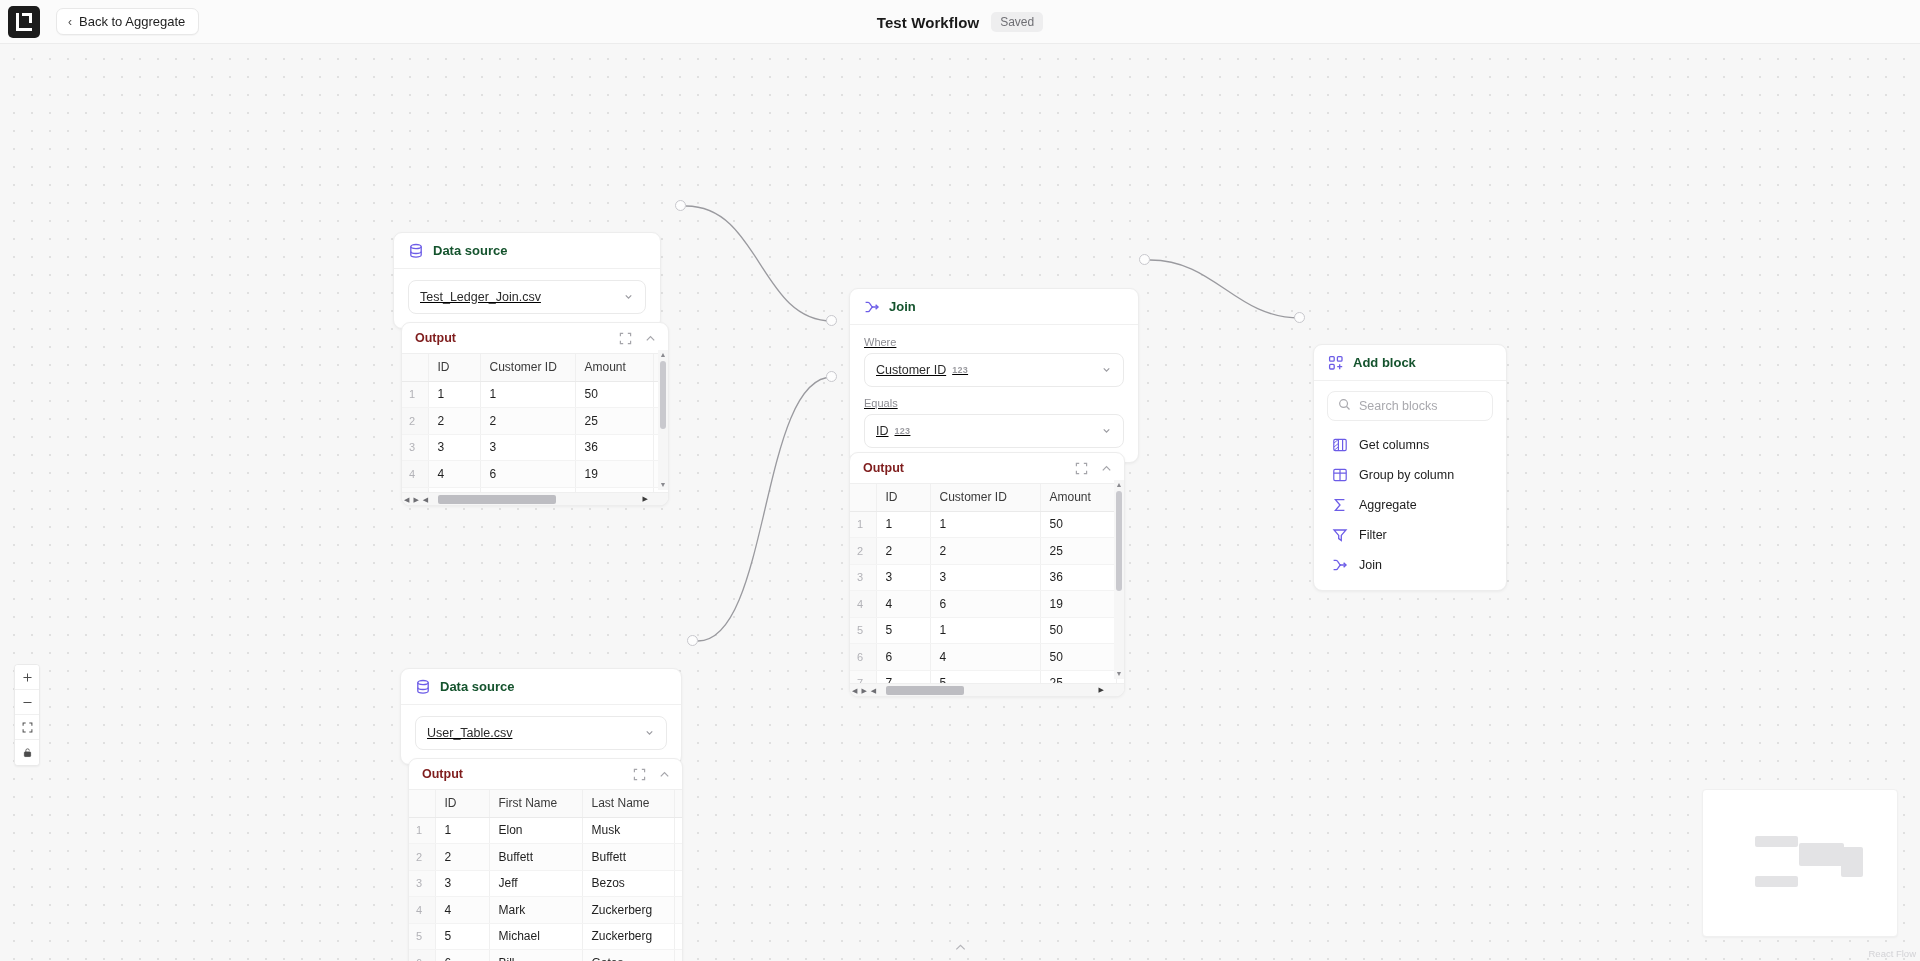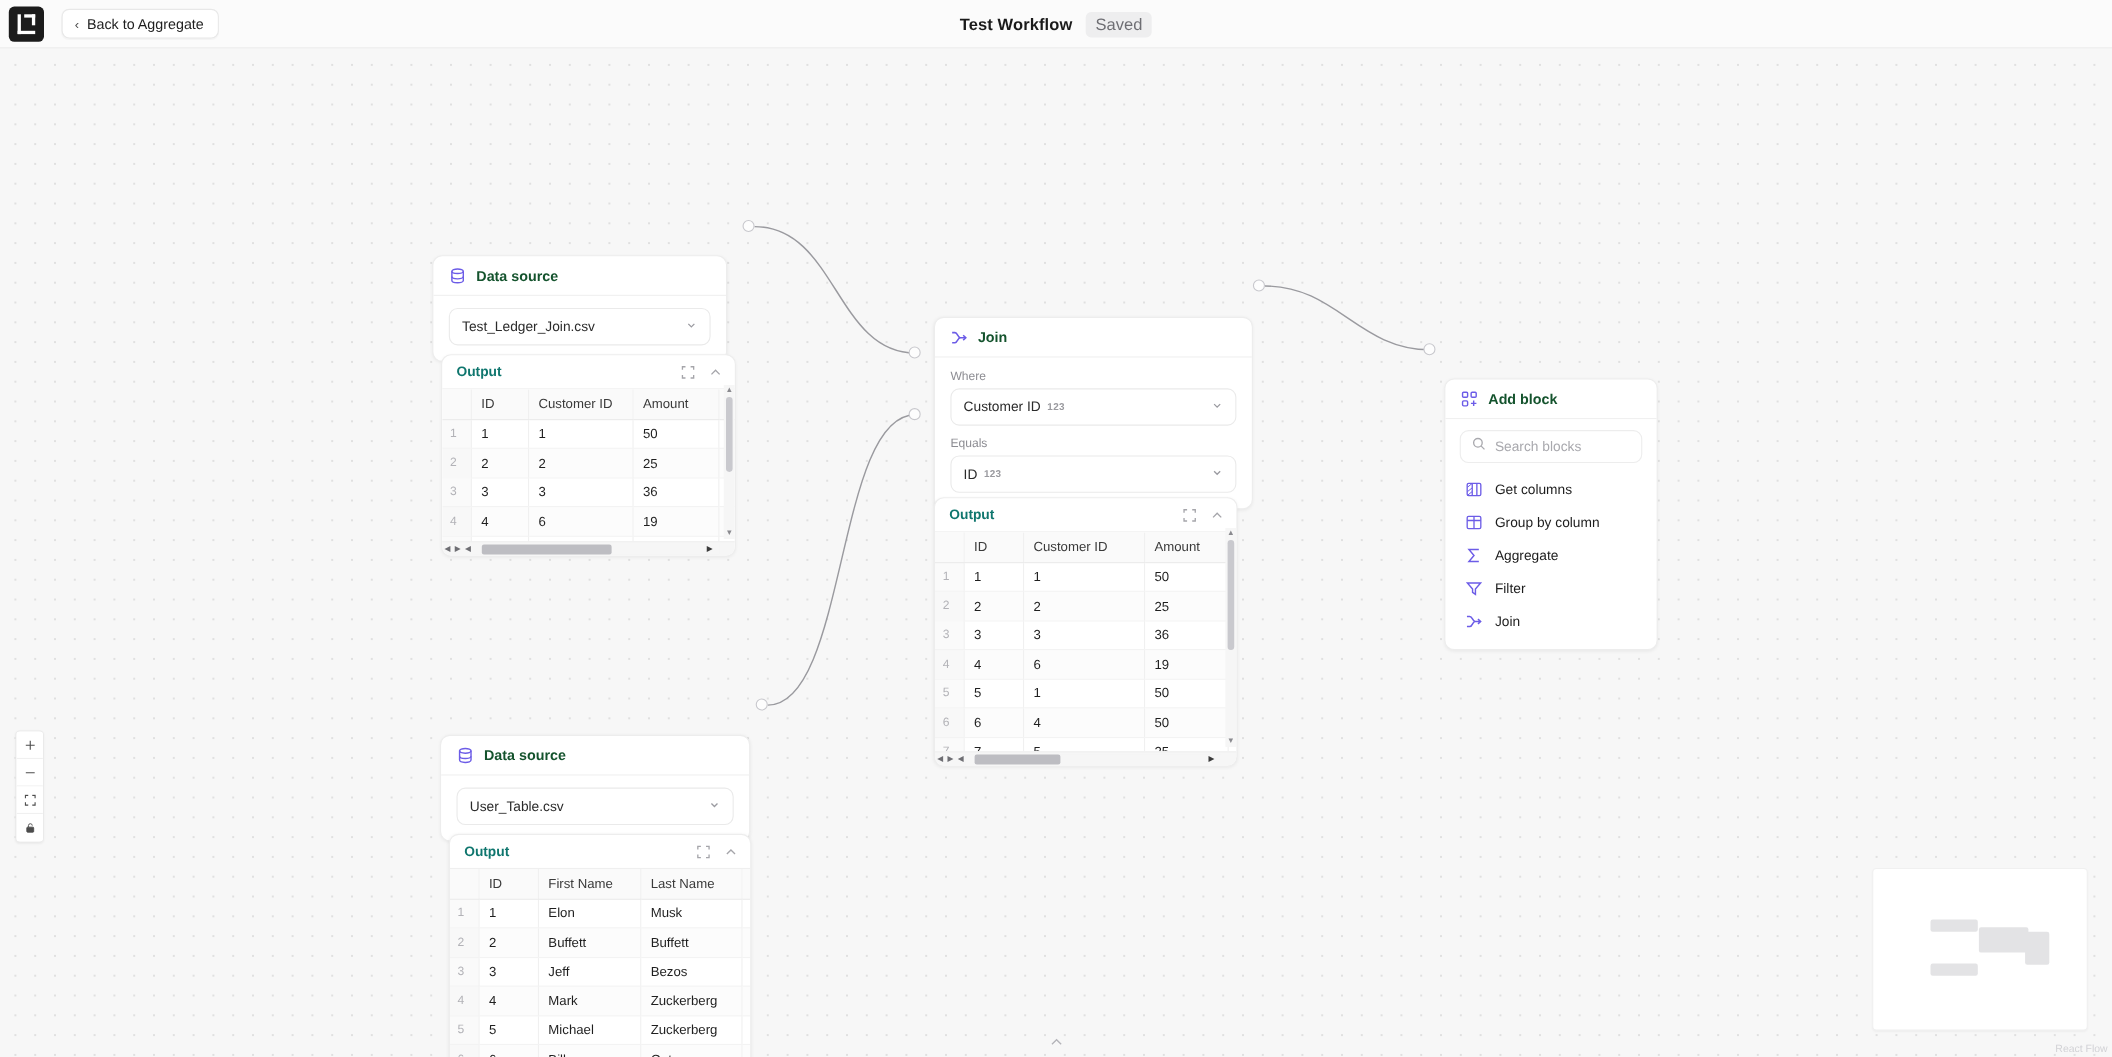--- a/index.html
+++ b/index.html
@@ -33,21 +33,21 @@
     font-size: 13px; color: #1e1e1e; cursor: pointer;
     box-shadow: 0 1px 1px rgba(0,0,0,0.03);
   }
   #back-btn .chev { font-size: 12px; color: #4a4a4a; line-height: 1; }
   #title-wrap {
     position: absolute; left: 0; top: 0; width: 1920px; height: 44px;
     display: flex; align-items: center; justify-content: center; gap: 12px;
   }
   #page-title { font-size: 15px; font-weight: 600; color: #1a1a1a; letter-spacing: .1px; }
   #saved-badge {
-    font-size: 15px; color: #6e6e73; background: #eeeeef;
+    font-size: 12px; color: #6e6e73; background: #eeeeef;
     padding: 3px 9px; border-radius: 5px;
   }
 
   
   #canvas {
     position: absolute; top: 44px; left: 0; width: 1920px; height: 917px;
     background-color: #f7f7f7;
     background-image: radial-gradient(circle, #e0e0e0 1px, transparent 1px);
     background-size: 18px 18px;
     background-position: 5px 6px;
@@ -60,42 +60,42 @@
   .card {
     background: #fff; border: 1px solid #ededed; border-radius: 9px;
     box-shadow: 0 1px 3px rgba(0,0,0,0.05);
   }
   .node-head {
     display: flex; align-items: center; gap: 9px;
     height: 36px; padding: 0 14px;
     font-size: 13px; font-weight: 600; color: #14532d;
     border-bottom: 1px solid #f0f0f0;
   }
-  .node-body { padding: 11px 14px 14px 14px; }
+  .node-body { padding: 11px 14px 14px 14px; text-decoration: underline; }
   .ico { display: inline-flex; width: 16px; height: 16px; color: #6c5ce7; flex: 0 0 16px; }
   .ico svg { width: 16px; height: 16px; display: block; }
 
   .select {
     display: flex; align-items: center; justify-content: space-between;
     height: 34px; padding: 0 11px;
     border: 1px solid #eaeaea; border-radius: 8px; background: #fff;
     font-size: 12.5px; color: #2b2b2b; cursor: pointer;
   }
   .select .val { display:flex; align-items:center; gap:6px; }
   .select .typ { font-size: 9px; color: #9a9a9f; font-weight: 700; letter-spacing:.3px; }
   .sel-chev { color: #9b9ba1; font-size: 10px; }
   .field-label { font-size: 11px; color: #8d8d93; margin-bottom: 5px; }
   .field-gap { height: 10px; }
 
   
   .output { position: absolute; }
   .out-head {
     display: flex; align-items: center; justify-content: space-between;
     height: 31px; padding: 0 11px 0 13px;
-    font-size: 12.5px; font-weight: 600; color: #0f766e;
+    font-size: 12.5px; font-weight: 600; color: #7f1d1d;
     border-bottom: 1px solid #efefef;
   }
   .out-actions { display: flex; align-items: center; gap: 12px; }
   .out-actions span { color: #a5a5aa; display:inline-flex; cursor:pointer; }
   .out-actions svg { width: 13px; height: 13px; display:block; }
 
   table.grid { border-collapse: collapse; width: 100%; table-layout: fixed; }
   table.grid th, table.grid td {
     font-size: 12px; font-weight: 400; text-align: left;
     padding: 0 0 0 9px; height: 26.5px;

